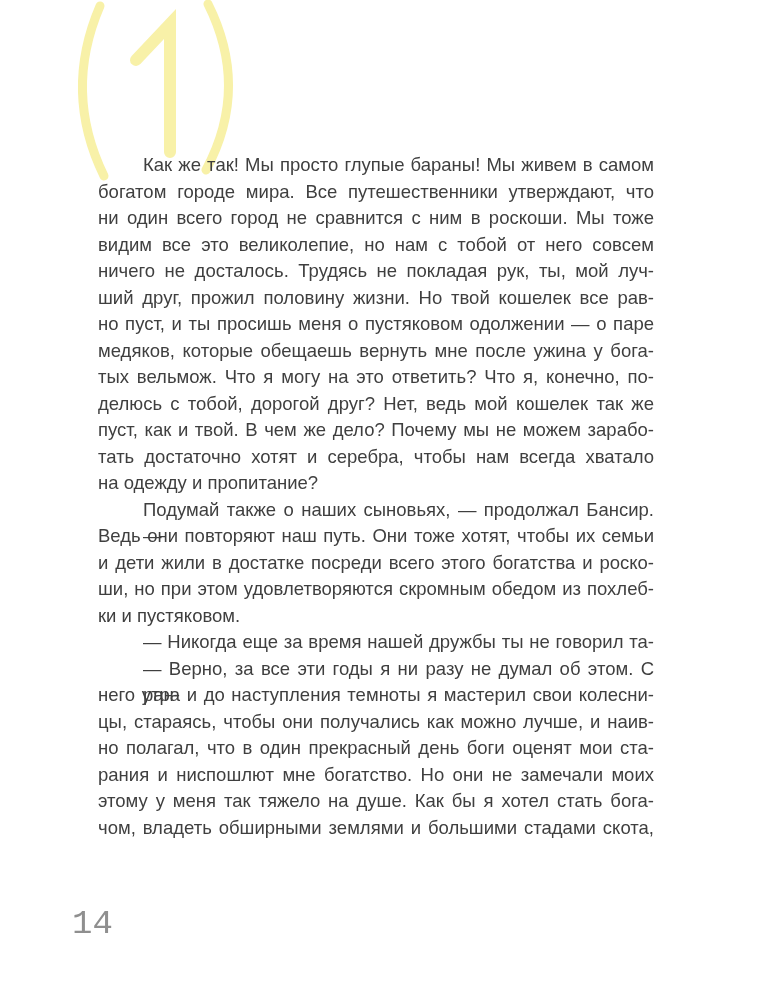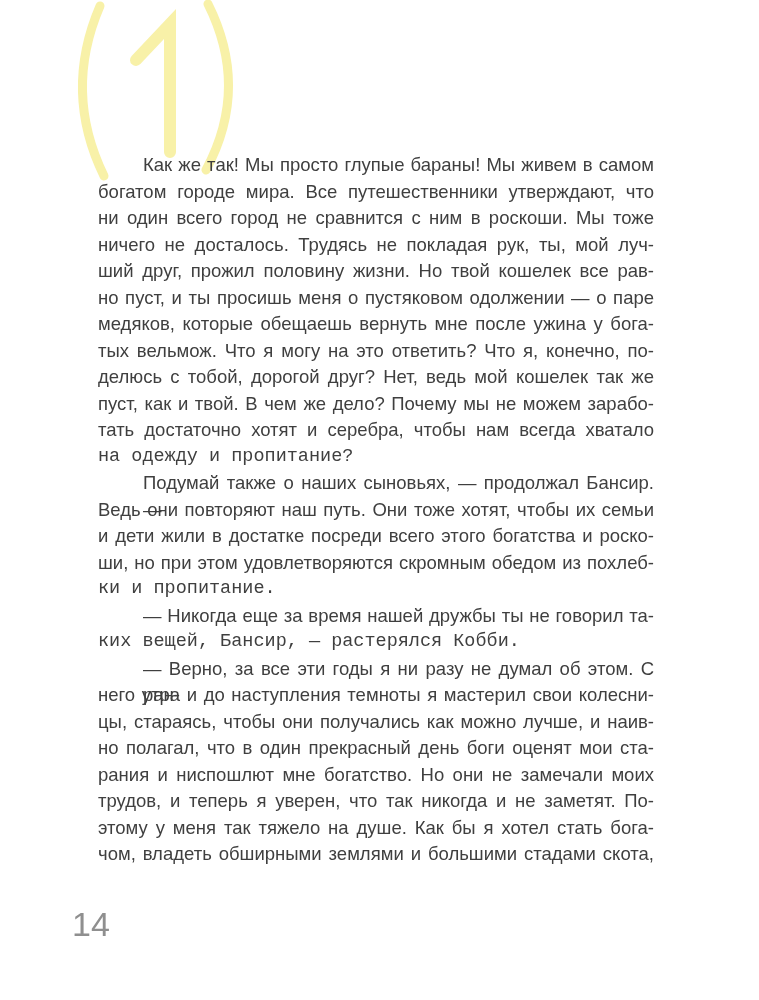--- a/index.html
+++ b/index.html
@@ -46,26 +46,26 @@
   }
   .paragraph { margin: 0; }
   .line {
     height: 26.5px;
     line-height: 26.5px;
     text-align: justify;
     text-align-last: justify;
     white-space: normal;
   }
   .line.indent { padding-left: 45px; }
-  .line.end { text-align-last: left; font-family: Liberation Mono, monospace; }
+  .line.end { text-align-last: left; }
   .page-number {
     position: absolute;
     left: 72px;
     top: 906px;
-    font-family: Liberation Sans, sans-serif;
+    font-family: Liberation Mono, monospace;
     font-size: 34px;
     line-height: 1.1;
     color: var(--page-number, #8F8F8F);
   }
 </style>
 </head>
 <body>
 
 <div class="page">
 
@@ -75,48 +75,47 @@
     <path class="paren" d="M100,6 Q63,92 104,176"></path>
     <path class="digit" d="M136,60 L170,24 L170,152"></path>
     <path class="paren" d="M208,4 Q250,88 206,170"></path>
   </svg>
 
   <div class="text-block" id="text-block">
       <div class="paragraph">
         <div class="line indent">Как же так! Мы просто глупые бараны! Мы живем в самом</div>
         <div class="line">богатом городе мира. Все путешественники утверждают, что</div>
         <div class="line">ни один всего город не сравнится с ним в роскоши. Мы тоже</div>
+        <div class="line">видим все это великолепие, но нам с тобой от него совсем</div>
         <div class="line">ничего не досталось. Трудясь не покладая рук, ты, мой луч-</div>
         <div class="line">ший друг, прожил половину жизни. Но твой кошелек все рав-</div>
         <div class="line">но пуст, и ты просишь меня о пустяковом одолжении — о паре</div>
         <div class="line">медяков, которые обещаешь вернуть мне после ужина у бога-</div>
         <div class="line">тых вельмож. Что я могу на это ответить? Что я, конечно, по-</div>
         <div class="line">делюсь с тобой, дорогой друг? Нет, ведь мой кошелек так же</div>
         <div class="line">пуст, как и твой. В чем же дело? Почему мы не можем зарабо-</div>
         <div class="line">тать достаточно хотят и серебра, чтобы нам всегда хватало</div>
         <div class="line end">на одежду и пропитание?</div>
       </div>
       <div class="paragraph">
         <div class="line indent">Подумай также о наших сыновьях, — продолжал Бансир. —</div>
         <div class="line">Ведь они повторяют наш путь. Они тоже хотят, чтобы их семьи</div>
         <div class="line">и дети жили в достатке посреди всего этого богатства и роско-</div>
         <div class="line">ши, но при этом удовлетворяются скромным обедом из похлеб-</div>
-        <div class="line end">ки и пропитание.</div>
+        <div class="line end">ки и пустяковом.</div>
       </div>
       <div class="paragraph">
         <div class="line indent">— Никогда еще за время нашей дружбы ты не говорил та-</div>
-        <div class="line end">ких вещей, Бансир, — растерялся Кобби.</div>
       </div>
       <div class="paragraph">
         <div class="line indent">— Верно, за все эти годы я ни разу не думал об этом. С ран-</div>
         <div class="line">него утра и до наступления темноты я мастерил свои колесни-</div>
         <div class="line">цы, стараясь, чтобы они получались как можно лучше, и наив-</div>
         <div class="line">но полагал, что в один прекрасный день боги оценят мои ста-</div>
         <div class="line">рания и ниспошлют мне богатство. Но они не замечали моих</div>
-        <div class="line">трудов, и теперь я уверен, что так никогда и не заметят. По-</div>
         <div class="line">этому у меня так тяжело на душе. Как бы я хотел стать бога-</div>
         <div class="line">чом, владеть обширными землями и большими стадами скота,</div>
       </div>
     </div>
 
   <div class="page-number">14</div>
 
 </div>
 
 </body></html>

